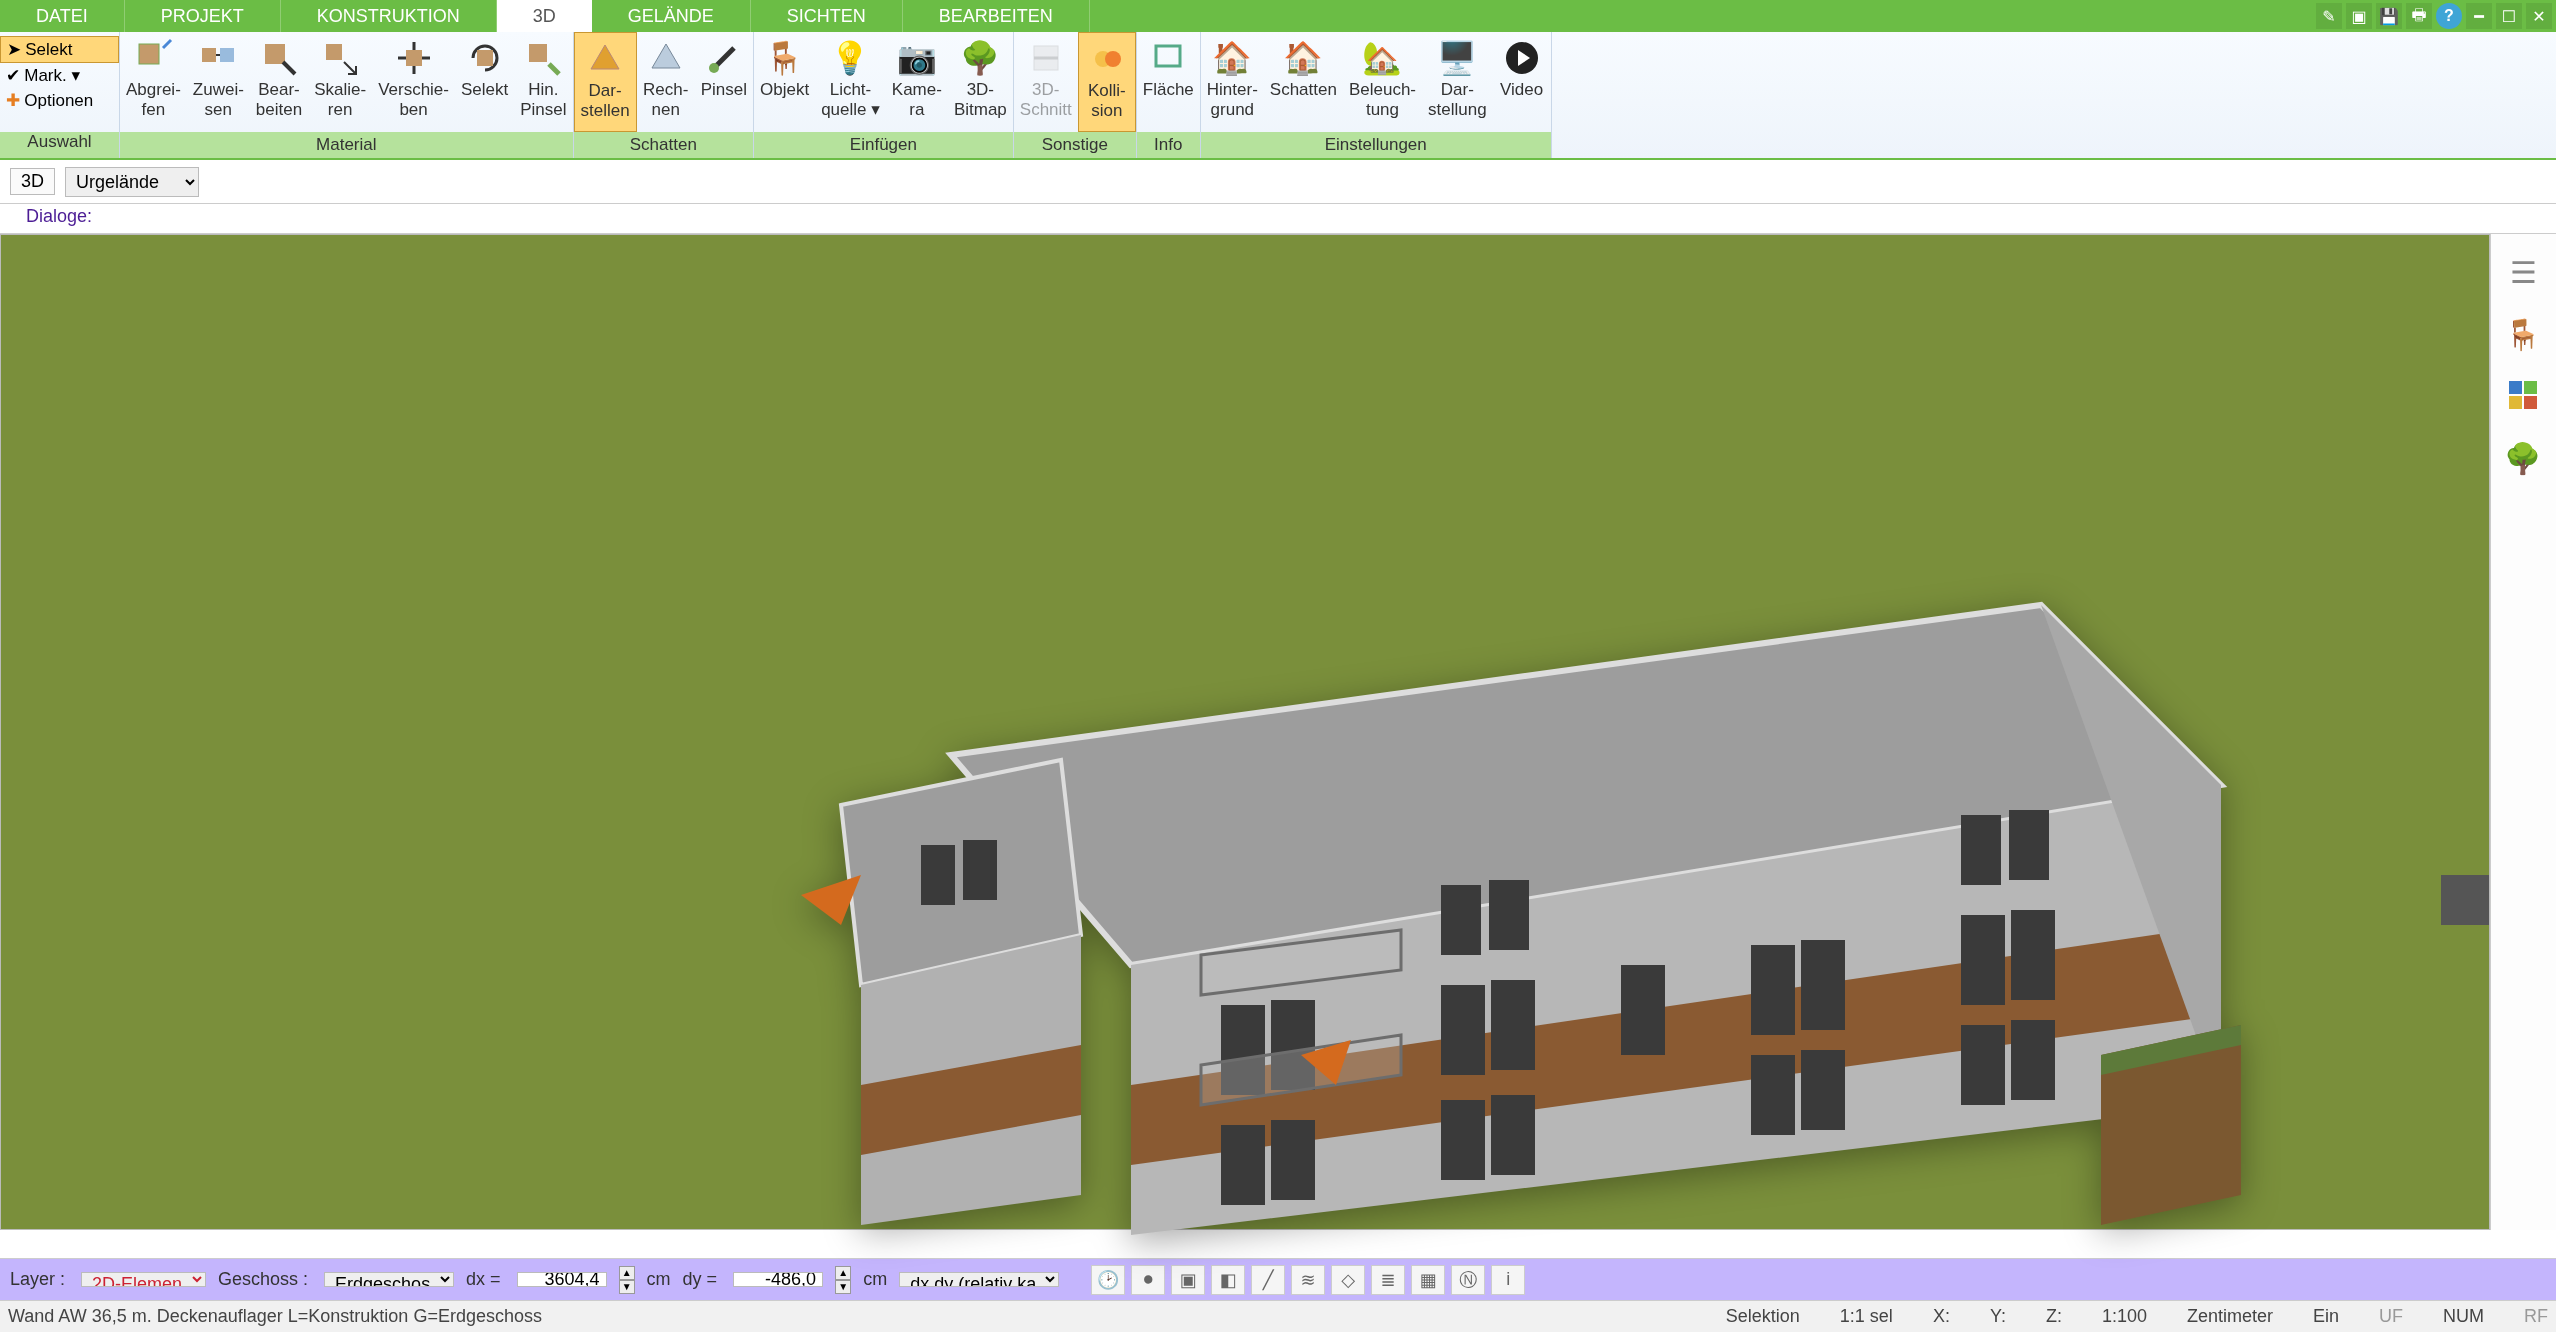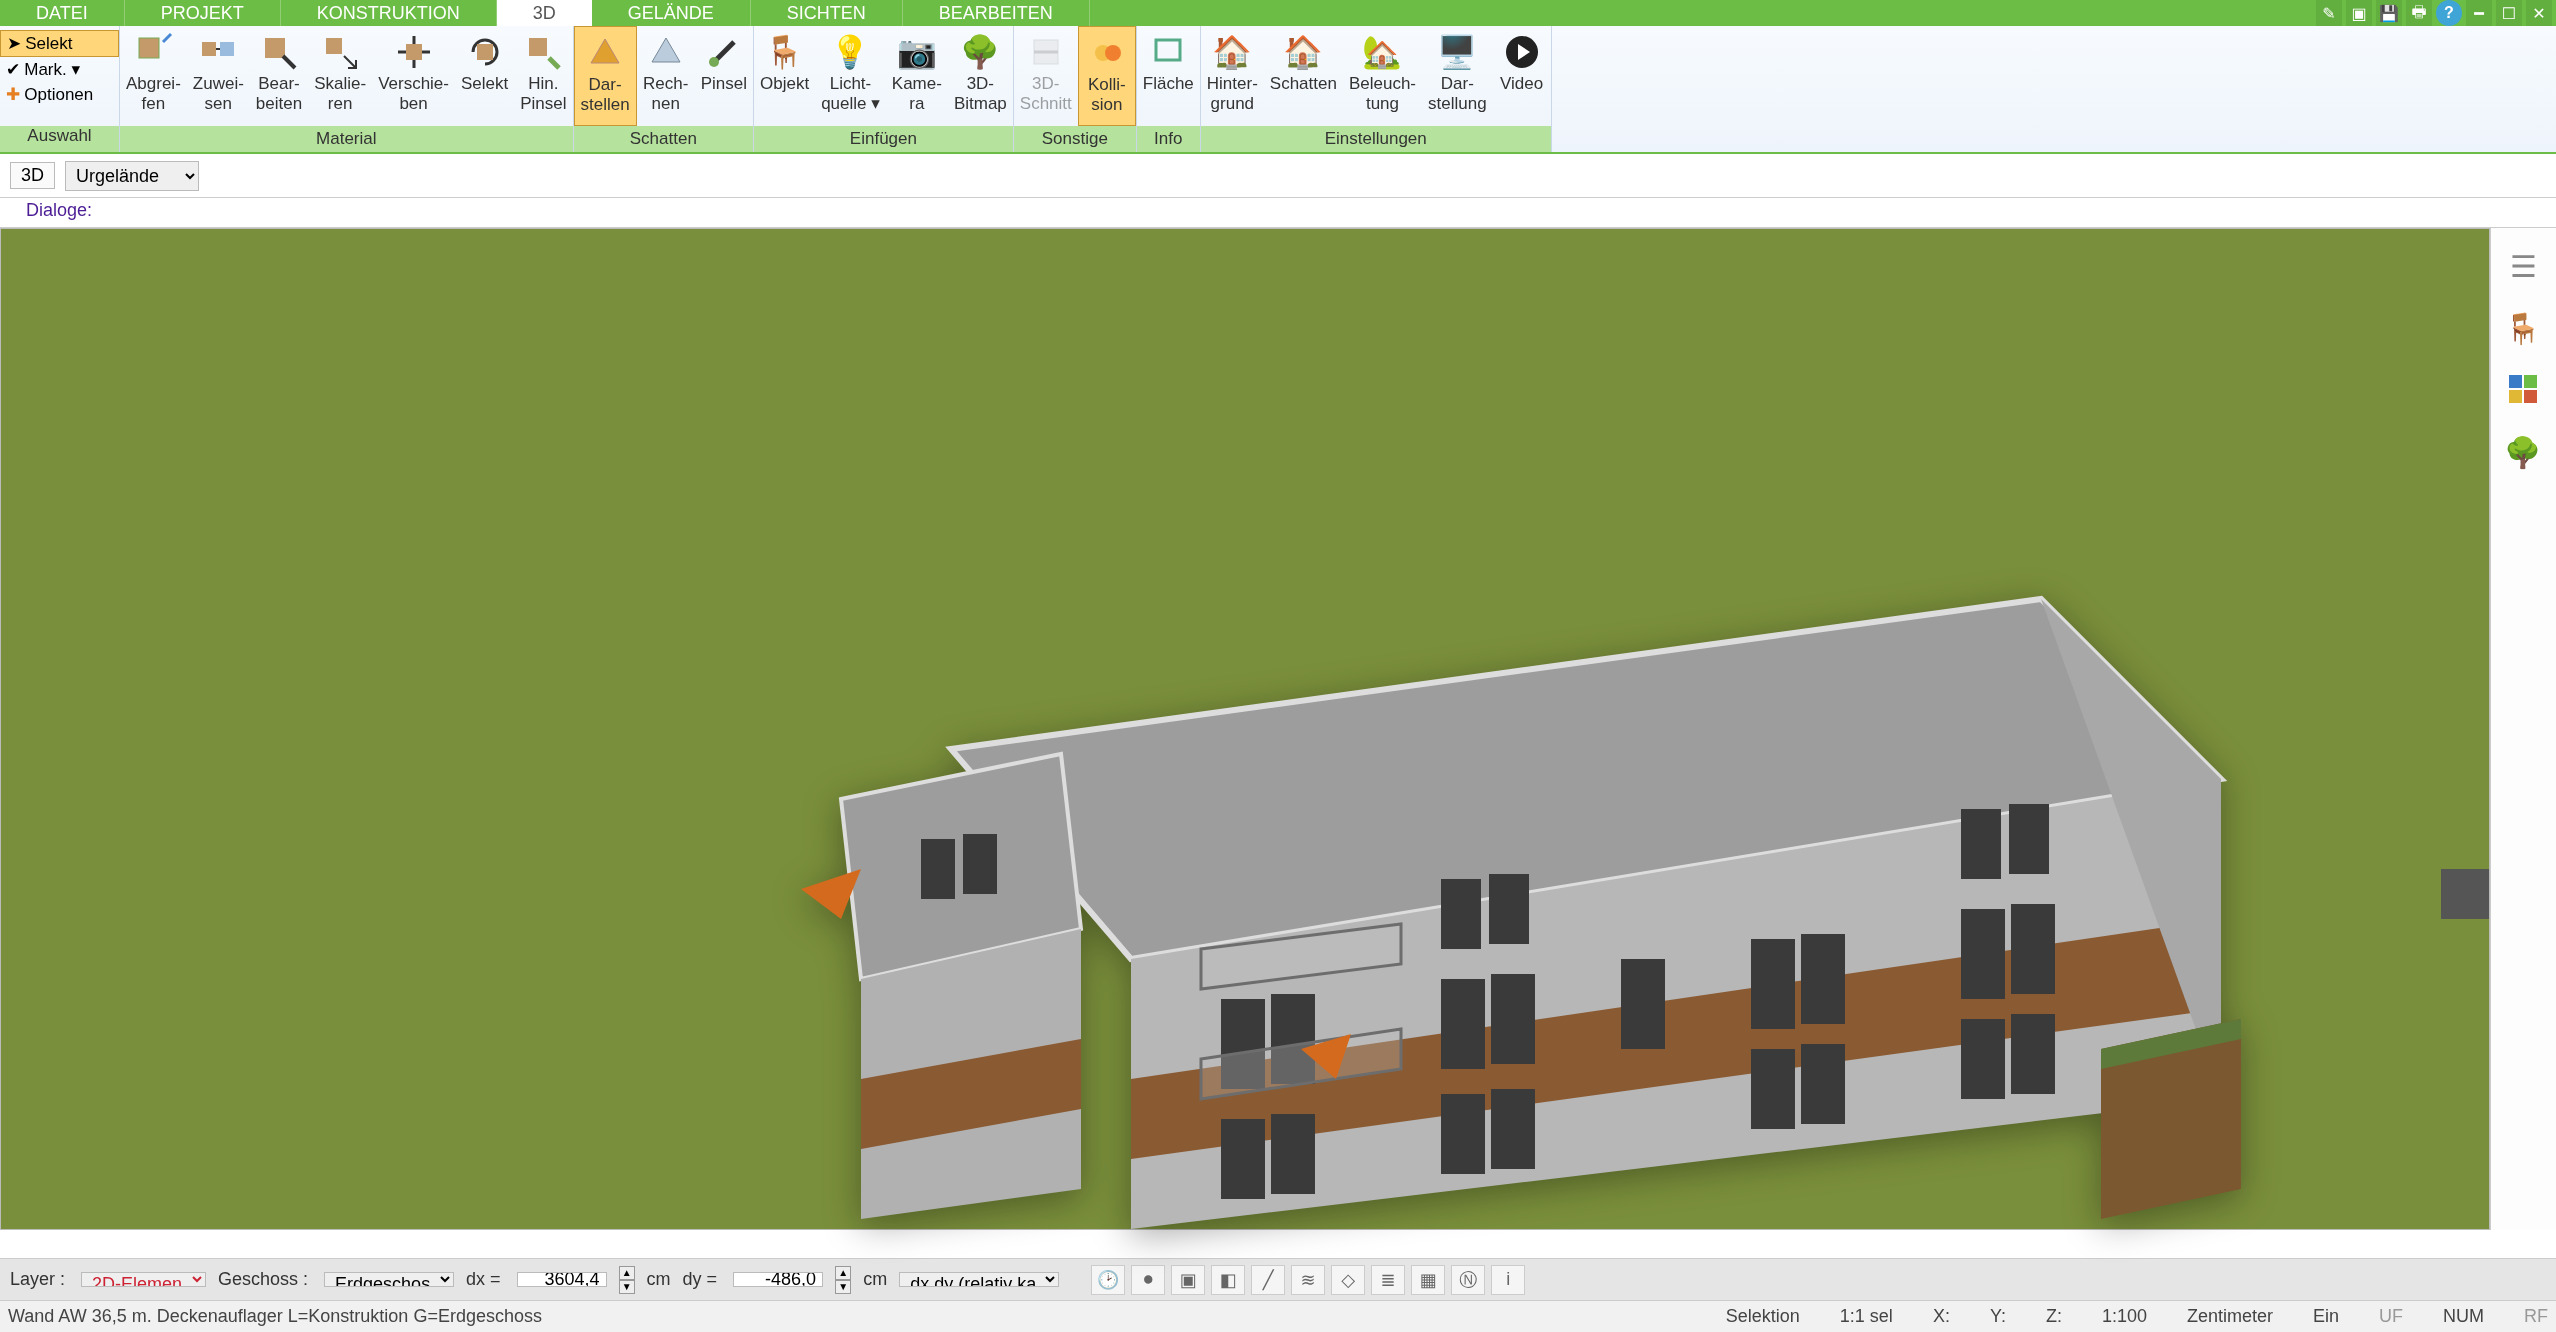--- a/index.html
+++ b/index.html
@@ -1,19 +1,19 @@
 <!DOCTYPE html>
 <html><head>
 <meta charset="utf-8">
 <style>
 * { margin: 0; padding: 0; box-sizing: border-box; font-family: 'Segoe UI', Tahoma, sans-serif; }
 body { width: 2556px; height: 1332px; overflow: hidden; background: #fff; display: flex; flex-direction: column; font-size: 18px; }
 
 
-.menu-bar { height: 26px; background: #6bbd45; display: flex; align-items: stretch; position: relative; }
+.menu-bar { height: 32px; background: #6bbd45; display: flex; align-items: stretch; position: relative; }
 .menu-tab { padding: 0 36px; display: flex; align-items: center; color: #fff; font-size: 18px; cursor: pointer; border-right: 1px solid rgba(255,255,255,.25); }
 .menu-tab.active { background: #fff; color: #555; border-right: none; }
 .menu-spacer { flex: 1; }
 .title-icons { display: flex; align-items: center; gap: 4px; padding-right: 4px; }
 .title-ic { width: 26px; height: 26px; display: flex; align-items: center; justify-content: center; color: #fff; background: rgba(0,0,0,.08); cursor: pointer; font-size: 16px; }
 .title-ic.help { background:#3fa5d6; border-radius:50%; font-weight:bold; }
 
 
 .ribbon { height: 128px; background: linear-gradient(#f7fbff,#eef4fb); border-bottom: 2px solid #6bbd45; display: flex; align-items: stretch; }
 .ribbon-sel { width: 120px; display: flex; flex-direction: column; border-right: 1px solid #c9d7e8; }
@@ -38,21 +38,21 @@
 
 
 .view-wrap { flex:1; display:flex; position:relative; }
 .viewport { flex:1; background:#7a8f3b; position:relative; border:1px solid #bbb; }
 .building { position:absolute; left:740px; top:350px; width:1500px; height:650px; filter:drop-shadow(0 8px 18px rgba(0,0,0,.35)); }
 .side-panel { width:66px; background:#fdfdfd; border-left:1px solid #ccc; display:flex; flex-direction:column; align-items:center; padding-top:18px; gap:22px; }
 .side-ic { width:40px; height:40px; display:flex; align-items:center; justify-content:center; font-size:30px; color:#888; cursor:pointer; }
 .side-handle { position:absolute; right:0; top:640px; width:48px; height:50px; background:#555; }
 
 
-.bottombar { height:42px; background:#e5e5e5; border-top:1px solid #ccc; display:flex; align-items:center; gap:12px; padding:0 10px; font-size:18px; color:#333;margin-top:28px; }
+.bottombar { height:42px; background:#c4b5fd; border-top:1px solid #ccc; display:flex; align-items:center; gap:12px; padding:0 10px; font-size:18px; color:#333;margin-top:28px; }
 .bottombar label { margin-right:4px; }
 .bottombar select,.bottombar input { height:15px; font-size:18px; border:1px solid #bbb; padding:0 6px; }
 .bottombar select.red { color:#c23; }
 .bottombar input.num { width:90px; text-align:right; }
 .spin-wrap { display:flex; flex-direction:column; }
 .spin-wrap button { width:16px; height:14px; font-size:10px; line-height:10px; border:1px solid #999; background:#eee; padding:0; }
 .bbar-icons { display:flex; gap:6px; margin-left:20px; }
 .bbar-ic { width:34px; height:30px; border:1px solid #ccc; background:#f5f5f5; display:flex; align-items:center; justify-content:center; font-size:18px; color:#666; cursor:pointer; }
 
 

